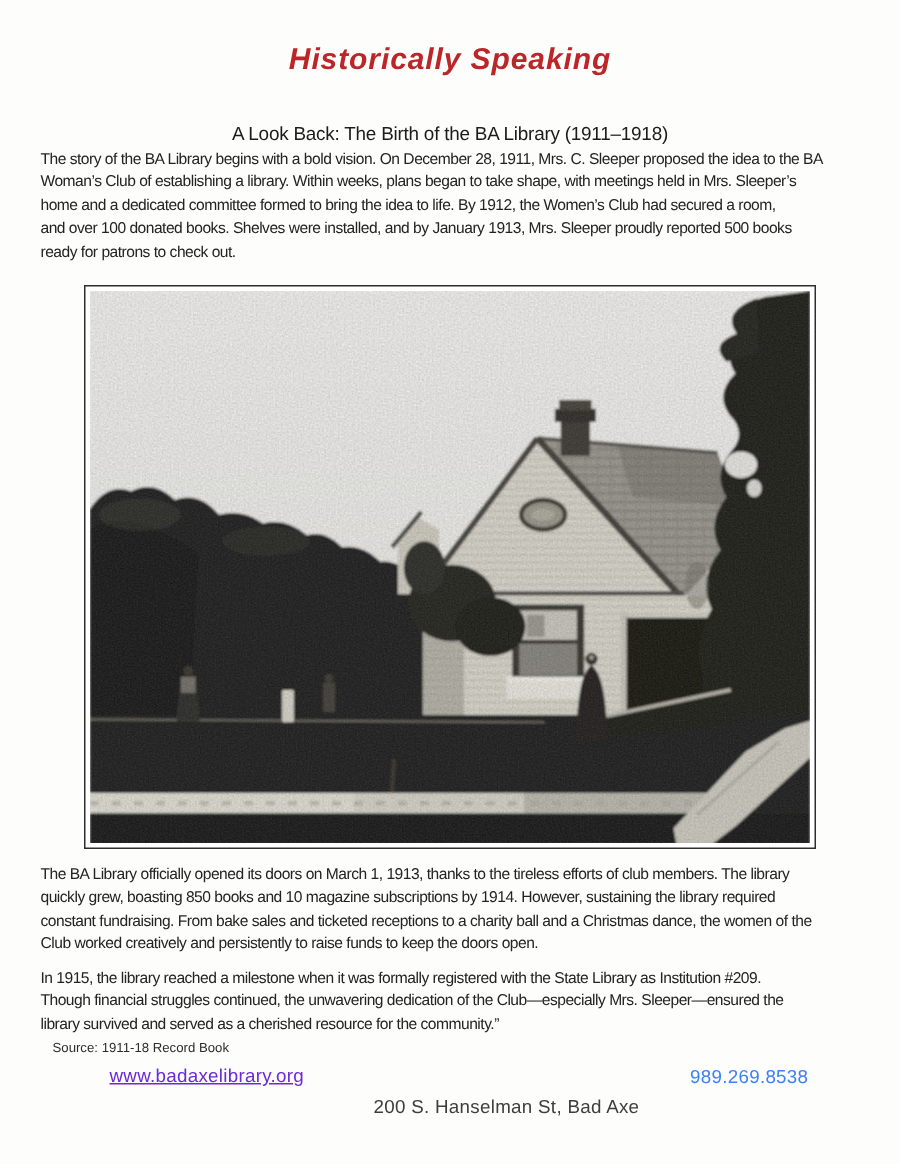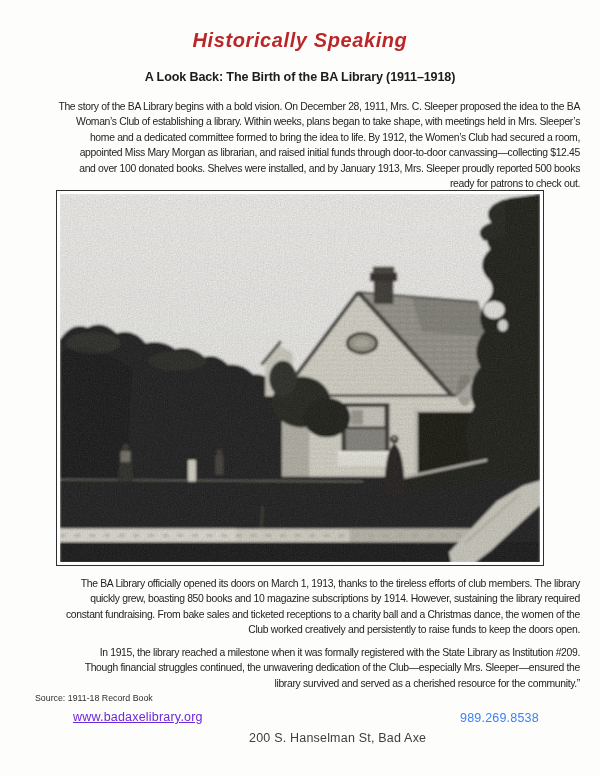--- a/index.html
+++ b/index.html
@@ -7,26 +7,26 @@
     width:600px;height:776px;position:relative;background:#fdfdfc;
     font-family:"Liberation Sans",sans-serif;overflow:hidden;
   }
   .abs{position:absolute;}
   .page-title{
     top:29px;left:0;width:600px;text-align:center;
     font-size:20px;font-weight:bold;font-style:italic;
     letter-spacing:.6px;color:#bb2628;
   }
   .article-title{
-    top:70px;left:0;width:600px;text-align:center;
-    font-size:12.6px;font-weight:bold;color:#1c1c1c;letter-spacing:-.15px;
+    top:82px;left:0;width:600px;text-align:center;
+    font-size:12.6px;font-weight:normal;color:#1c1c1c;letter-spacing:-.15px;
   }
   .para{
-    left:40px;width:540px;font-size:10.4px;line-height:15.4px;
-    color:#232323;letter-spacing:-.33px;text-align:right;
+    left:27px;width:540px;font-size:10.4px;line-height:15.4px;
+    color:#232323;letter-spacing:-.33px;
   }
   .para .ln{white-space:nowrap;}
   .p1{top:99px;}
   .p2{top:576px;}
   .p3{top:645px;}
   .photo-frame{
     top:190px;left:56px;width:480px;height:368px;
     border:1.6px solid #2e2e2e;background:#fff;padding:3px;
   }
   .photo-frame svg{display:block;width:100%;height:100%;}
@@ -47,21 +47,20 @@
 </head>
 <body>
 
 <div class="abs page-title">Historically Speaking</div>
 <div class="abs article-title">A Look Back: The Birth of the BA Library (1911–1918)</div>
 
 <div class="abs para p1">
   <div class="ln">The story of the BA Library begins with a bold vision. On December 28, 1911, Mrs. C. Sleeper proposed the idea to the BA</div>
   <div class="ln">Woman’s Club of establishing a library. Within weeks, plans began to take shape, with meetings held in Mrs. Sleeper’s</div>
   <div class="ln">home and a dedicated committee formed to bring the idea to life. By 1912, the Women’s Club had secured a room,</div>
-  <div class="ln">appointed Miss Mary Morgan as librarian, and raised initial funds through door-to-door canvassing—collecting $12.45</div>
   <div class="ln">and over 100 donated books. Shelves were installed, and by January 1913, Mrs. Sleeper proudly reported 500 books</div>
   <div class="ln">ready for patrons to check out.</div>
 </div>
 
 <figure class="abs photo-frame" style="margin:0;" aria-label="Black-and-white photograph of the first BA Library: a small gable-front clapboard house with a brick chimney, oval gable vent and front window, a dark porch, trees on both sides, figures standing near a fence, and a sidewalk in the foreground.">
   <svg viewBox="0 0 491 375" preserveAspectRatio="none">
     <defs>
       <linearGradient id="sky" x1="0" y1="0" x2="0" y2="1">
         <stop offset="0" stop-color="#f3f2ef"></stop>
         <stop offset="0.65" stop-color="#ebeae6"></stop>

